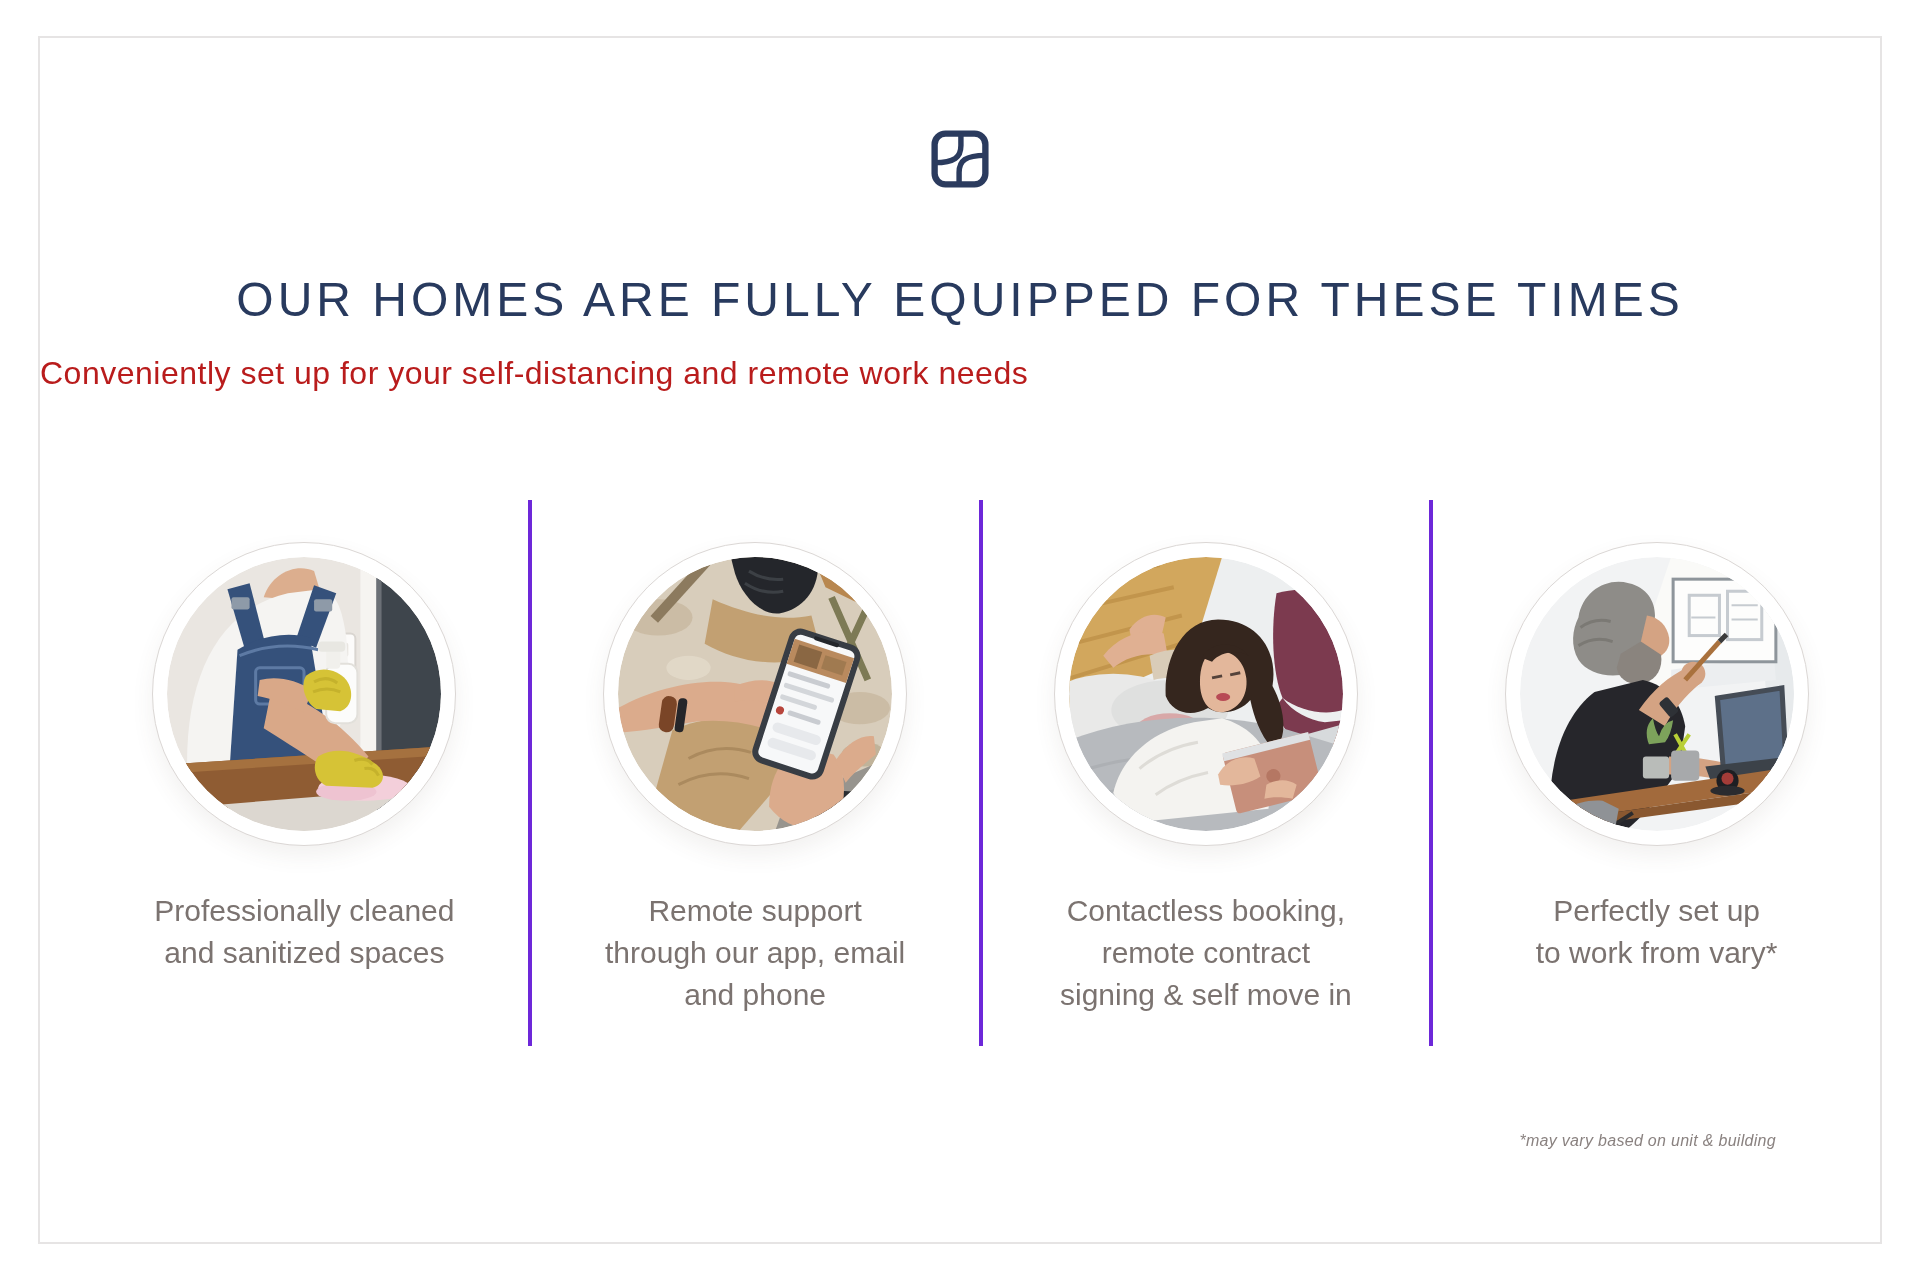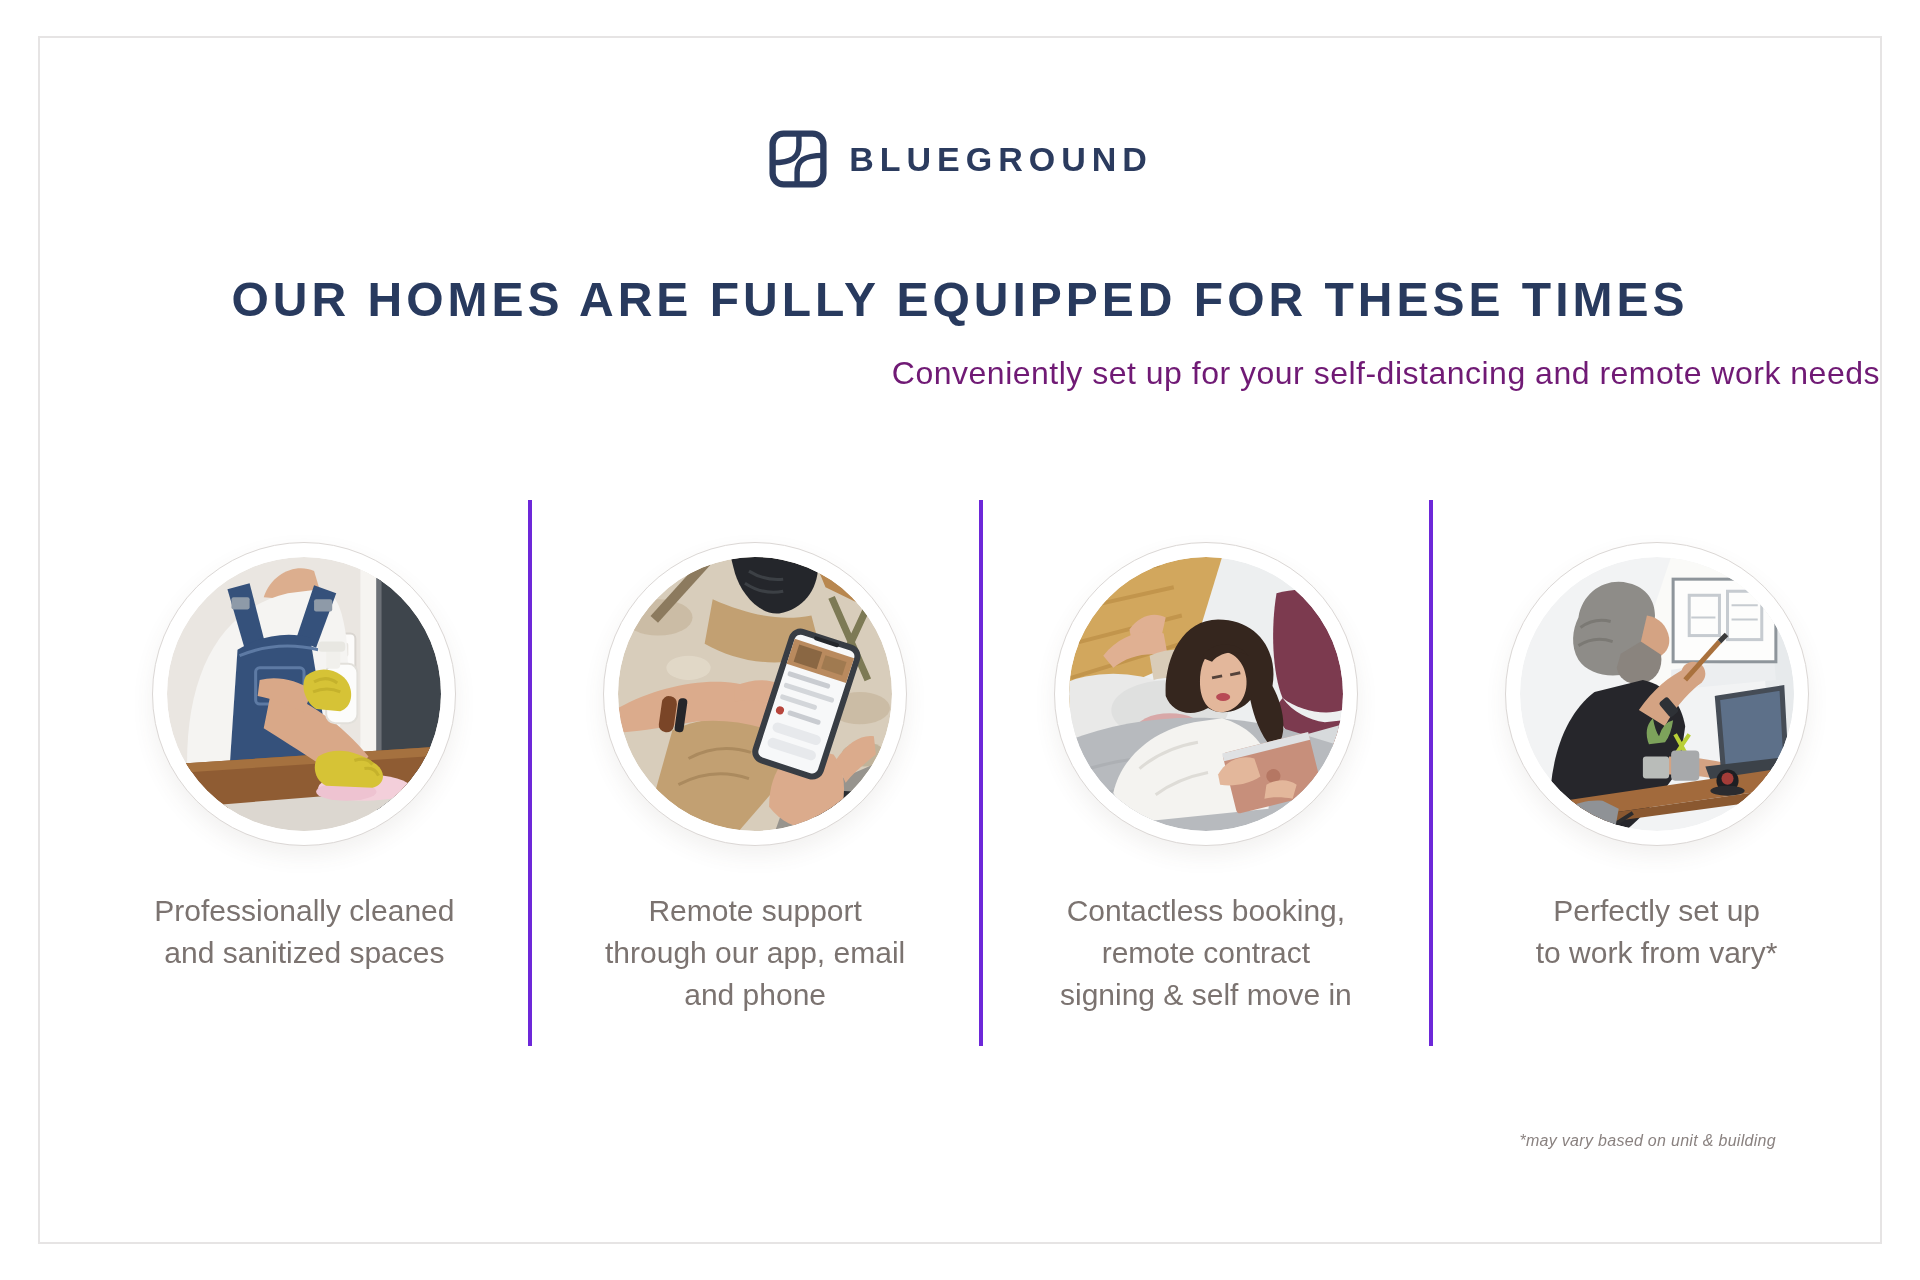--- a/index.html
+++ b/index.html
@@ -1,22 +1,22 @@
 <!DOCTYPE html>
 <html><head>
 <meta charset="utf-8">
 <style>
   html,body{margin:0;padding:0;background:#ffffff;}
   body{width:1920px;height:1280px;position:relative;font-family:"Liberation Sans",sans-serif;overflow:hidden;}
   .frame{position:absolute;left:38px;top:36px;width:1844px;height:1208px;border:2px solid #e6e4e4;background:#ffffff;box-sizing:border-box;}
   .brand{margin-top:92px;display:flex;justify-content:center;align-items:center;gap:20px;}
   .logo-mark svg{width:62px;height:58px;display:block;}
   .brand-name{font-size:34px;font-weight:700;letter-spacing:6px;color:#2b3b5e;}
-  h1.title{margin:86px 0 0;text-align:center;font-size:48px;line-height:1.1;font-weight:700;letter-spacing:4px;color:#283a5e;}
-  p.subtitle{margin:28px 0 0;text-align:right;font-size:32px;letter-spacing:0.5px;color:#701a75;}
+  h1.title{margin:86px 0 0;text-align:center;font-size:48px;line-height:1.1;font-weight:400;letter-spacing:4px;color:#283a5e;}
+  p.subtitle{margin:28px 0 0;text-align:left;font-size:32px;letter-spacing:0.5px;color:#b91c1c;}
   .features{margin-top:108px;display:flex;height:546px;padding-left:41px;}
   .feature{flex:1 1 0;display:flex;flex-direction:column;align-items:center;padding-top:42px;box-sizing:border-box;}
   .feature + .feature{border-left:4px solid #6d28d9;}
   .ring{width:304px;height:304px;border-radius:50%;border:1px solid #dbd7d5;background:#ffffff;display:flex;align-items:center;justify-content:center;box-shadow:0 10px 22px rgba(90,80,70,0.08);box-sizing:border-box;}
   .photo{width:274px;height:274px;border-radius:50%;display:block;}
   .caption{margin:44px 0 0;font-size:30px;line-height:42px;color:#7b7370;text-align:center;white-space:pre-line;}
   .footnote{position:absolute;right:104px;bottom:76px;font-size:16px;font-style:italic;color:#8a8280;letter-spacing:0.3px;}
 </style>
 </head>
 <body>
@@ -24,21 +24,20 @@
 <div class="frame">
 
   <header class="brand">
     <span class="logo-mark">
       <svg viewBox="0 0 64 64" fill="none">
         <rect x="4" y="4" width="56" height="56" rx="12" stroke="#2b3b5e" stroke-width="7"></rect>
         <path d="M33 4 L33 17 C33 30 26 36 4 36" stroke="#2b3b5e" stroke-width="6"></path>
         <path d="M31 60 L31 47 C31 34 38 28 60 28" stroke="#2b3b5e" stroke-width="6"></path>
       </svg>
     </span>
-    <span class="brand-name">BLUEGROUND</span>
   </header>
 
   <h1 class="title">OUR HOMES ARE FULLY EQUIPPED FOR THESE TIMES</h1>
   <p class="subtitle">Conveniently set up for your self-distancing and remote work needs</p>
 
   <section class="features">
 
     <div class="feature">
       <div class="ring">
         <svg class="photo" viewBox="0 0 272 272">

